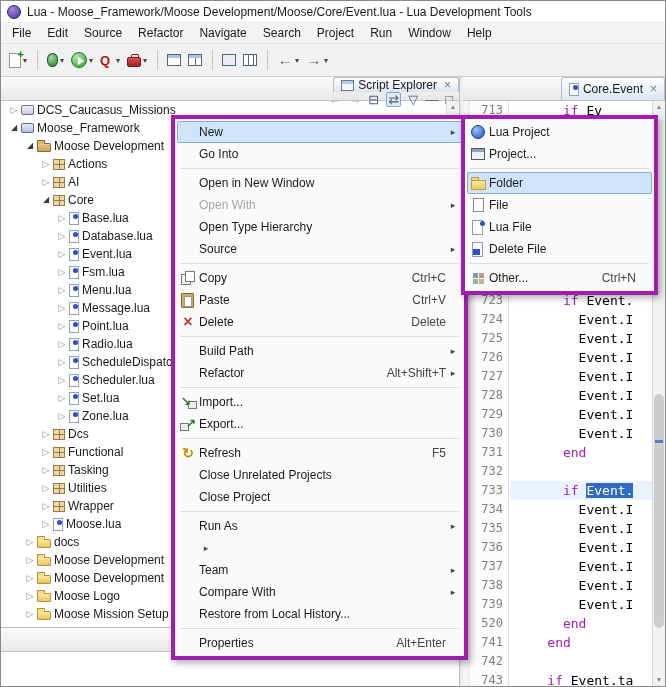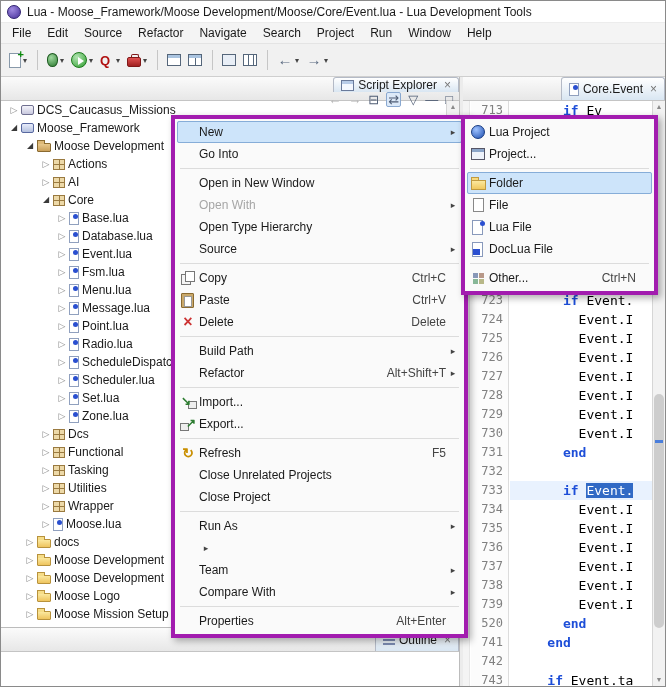--- a/index.html
+++ b/index.html
@@ -114,21 +114,21 @@
   .ed-ruler{position:absolute;left:0;top:0;width:7px;bottom:0;background:#f4f4f4;
             border-right:1px solid #e6e6e6;}
   .ed-gutter{position:absolute;left:8px;top:0;width:38px;bottom:0;background:#fcfcfc;
              border-right:1px solid #dcdcdc;font:12px/19px "DejaVu Sans Mono",monospace;
              color:#808080;text-align:right;}
   .gnum{height:19px;padding-right:5px;}
   .ed-code{position:absolute;left:47px;top:0;right:13px;bottom:0;overflow:hidden;
            font:13px/19px "DejaVu Sans Mono",monospace;white-space:pre;color:#000;}
   .cl{height:19px;padding-left:6px;}
   .cl.cur{background:#e9f2fe;}
-  .kw{color:#1d4ed8;font-weight:bold;}
+  .kw{color:#a21caf;font-weight:normal;}
   .selx{background:#316ac5;color:#fff;}
   .ed-scroll{position:absolute;right:0;top:0;width:13px;bottom:0;background:#f2f2f2;
              border-left:1px solid #d6d6d6;}
   .ovmark{position:absolute;right:2px;width:8px;height:3px;background:#4a7edb;}
 
   
   .ctx{position:absolute;background:#fafafa;border:4px solid #a21caf;padding:2px;
        box-shadow:3px 3px 7px rgba(0,0,0,.32);z-index:50;}
   #newmenu{z-index:60;}
   .mitem2{display:flex;align-items:center;height:22px;border-radius:2px;padding-right:2px;}
@@ -580,20 +580,25 @@
       <div class="mitem2">
         <span class="micon"></span>
         <span class="mlabel">Team</span>
         <span class="marrow">▸</span>
       </div>
       <div class="mitem2">
         <span class="micon"></span>
         <span class="mlabel">Compare With</span>
         <span class="marrow">▸</span>
       </div>
+      <div class="mitem2">
+        <span class="micon"></span>
+        <span class="mlabel">Restore from Local History...</span>
+        <span class="marrow"></span>
+      </div>
       <div class="msep"></div>
       <div class="mitem2">
         <span class="micon"></span>
         <span class="mlabel">Properties</span>
         <span class="mshort">Alt+Enter</span>
         <span class="marrow"></span>
       </div>
     </div>
   <div class="ctx" id="newmenu" style="left:460px;top:114px;width:197px;">
       <div class="mitem2">
@@ -617,21 +622,21 @@
         <span class="mlabel">File</span>
         <span class="marrow"></span>
       </div>
       <div class="mitem2">
         <span class="micon mi-lua-file"></span>
         <span class="mlabel">Lua File</span>
         <span class="marrow"></span>
       </div>
       <div class="mitem2">
         <span class="micon mi-doclua-file"></span>
-        <span class="mlabel">DocLua File</span>
+        <span class="mlabel">Delete File</span>
         <span class="marrow"></span>
       </div>
       <div class="msep"></div>
       <div class="mitem2">
         <span class="micon mi-other"></span>
         <span class="mlabel">Other...</span>
         <span class="mshort">Ctrl+N</span>
         <span class="marrow"></span>
       </div>
     </div>

